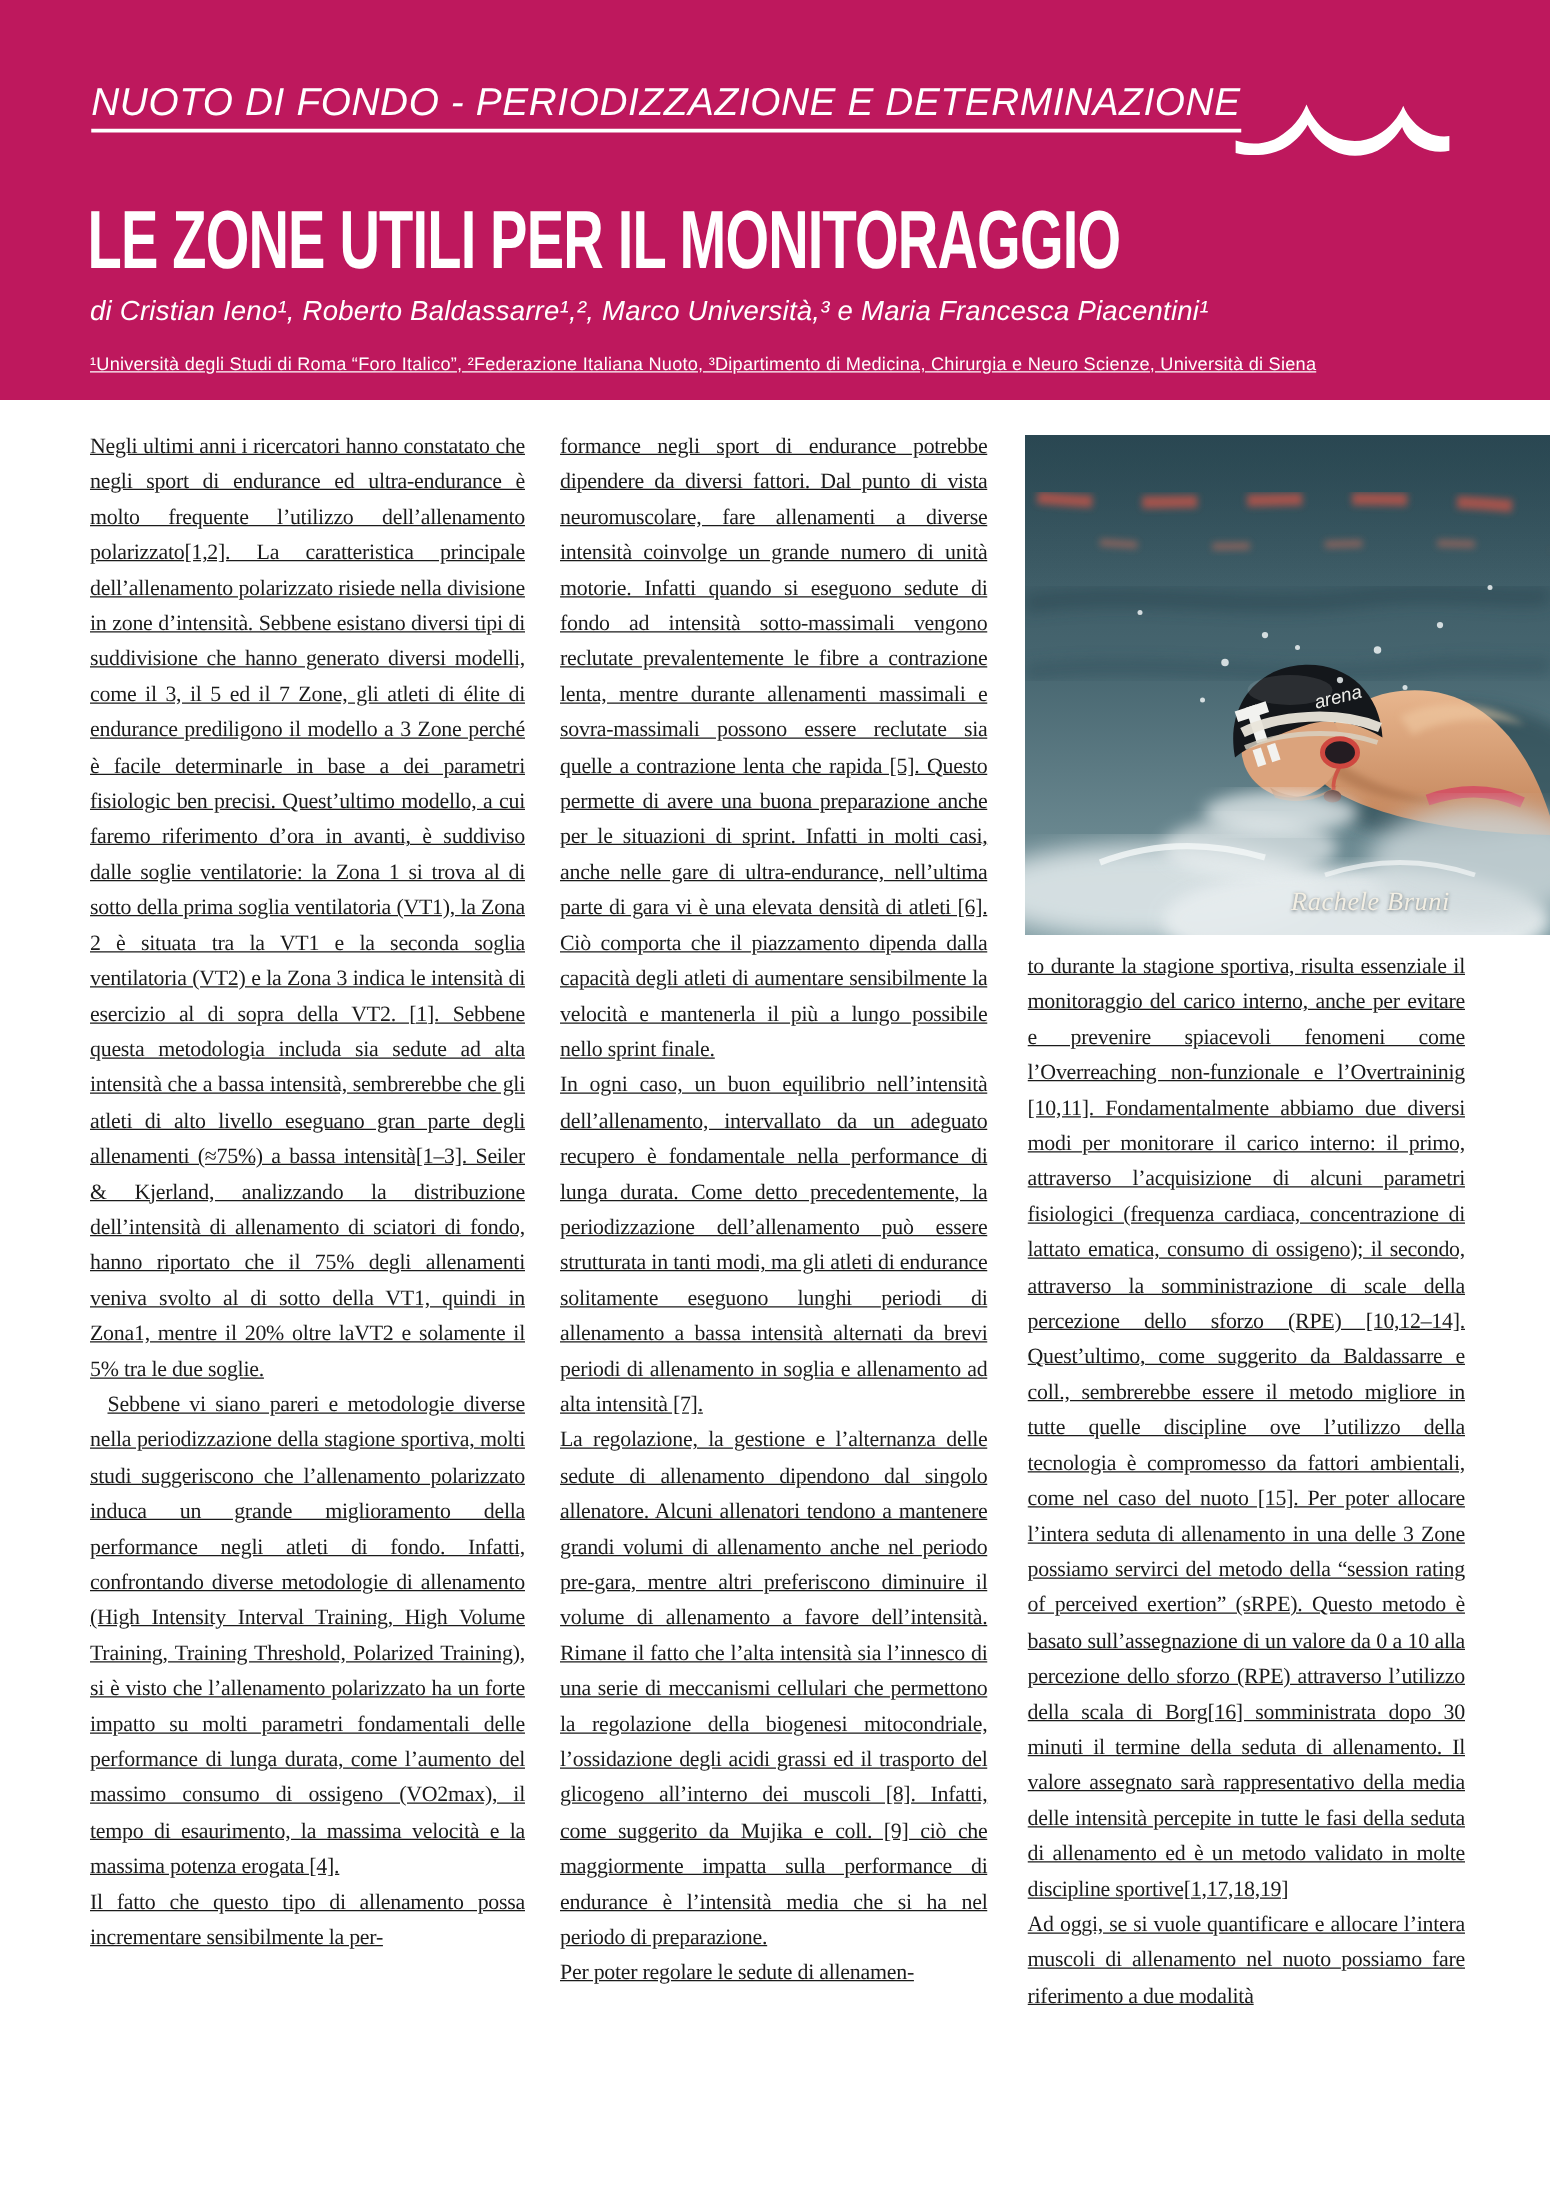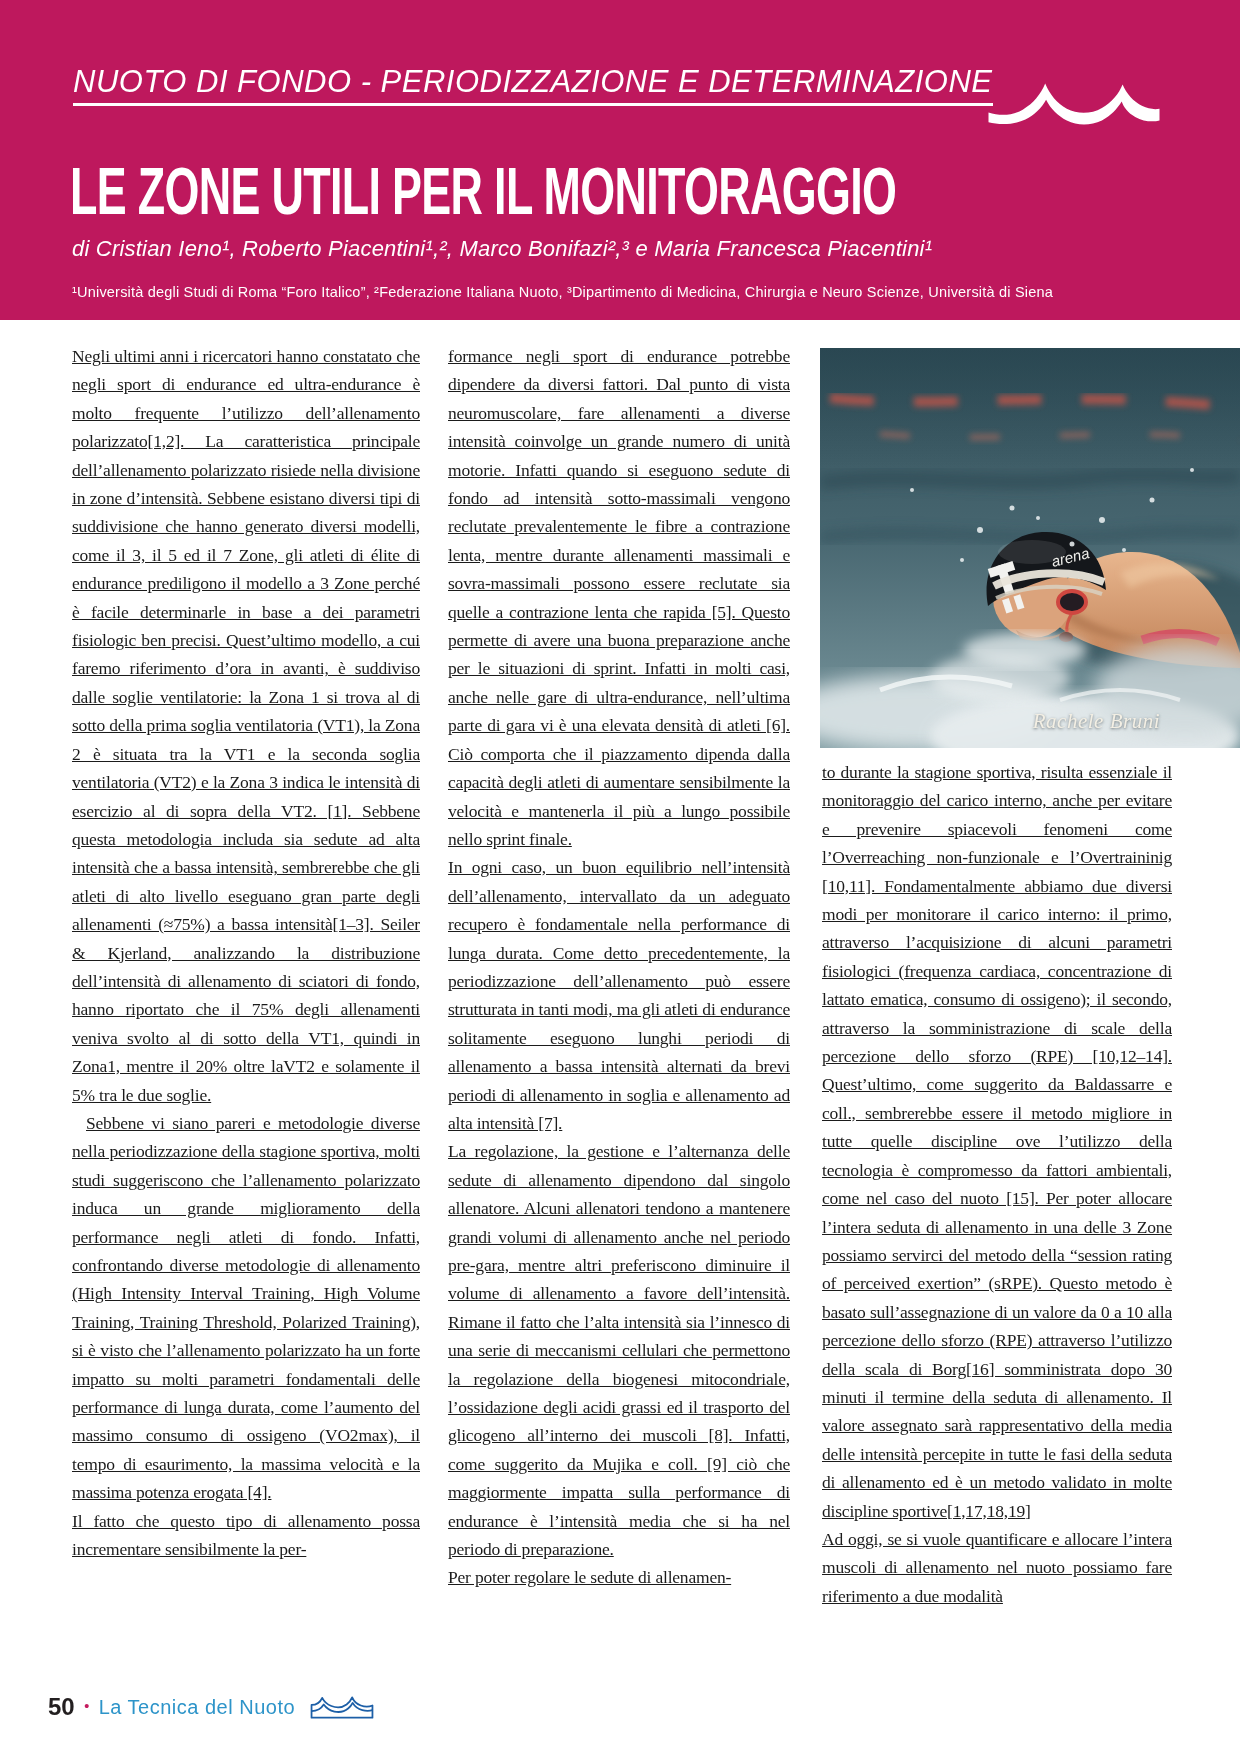--- a/index.html
+++ b/index.html
@@ -37,21 +37,21 @@
   }
   .byline {
     position:absolute; left:72px; top:236px;
     font-family:"Liberation Sans",sans-serif;
     font-style:italic; font-size:22px; color:#ffffff; letter-spacing:.2px;
     white-space:nowrap;
   }
   .affiliations {
     position:absolute; left:72px; top:284px;
     font-family:"Liberation Sans",sans-serif;
-    font-size:14.5px; color:#ffffff; letter-spacing:.2px; white-space:nowrap;
+    font-size:14.5px; color:#ffffff; letter-spacing:.2px; white-space:nowrap;text-decoration:underline;
   }
   
   .col {
     position:absolute;
     font-size:17.5px; line-height:28.4px; color:#1b1b1b;
     text-align:justify; letter-spacing:-.2px;
   }
   .col-1 { left:72px;  top:342px; width:348px; height:1336px; overflow:hidden; }
   .col-2 { left:448px; top:342px; width:342px; height:1336px; overflow:hidden; }
   .col-3 { left:822px; top:758px; width:350px; height:925px;  overflow:hidden; }
@@ -96,21 +96,21 @@
     </div>
 
     <svg class="wave-icon" viewBox="0 0 190 60" aria-hidden="true">
       <path fill="#ffffff" d="M0,36 C12,40 26,40 38,33 C50,26 58,16 63,4 C68,16 76,26 87,32
         C99,38 114,38 126,31 C137,25 145,15 149,5 C153,15 161,24 171,29 C177,32 184,33 190,32
         L190,45 C182,47 172,46 163,41 C155,37 150,30 148,24 C143,32 136,40 126,45
         C113,51 99,51 87,45 C77,40 69,32 64,22 C59,31 51,39 41,44 C28,50 12,50 0,47 Z"></path>
     </svg>
 
     <div class="main-title">LE ZONE UTILI PER IL MONITORAGGIO</div>
-    <div class="byline">di Cristian Ieno¹, Roberto Piacentini¹,², Marco Bonifazi²,³ e Maria Francesca Piacentini¹</div>
+    <div class="byline">di Cristian Ieno¹, Roberto Baldassarre¹,², Marco Università,³ e Maria Francesca Piacentini¹</div>
     <div class="affiliations">¹Università degli Studi di Roma “Foro Italico”, ²Federazione Italiana Nuoto, ³Dipartimento di Medicina, Chirurgia e Neuro Scienze, Università di Siena</div>
   </div>
 
   <div class="photo">
     <svg viewBox="0 0 420 400" aria-hidden="true">
       <defs>
         <linearGradient id="gw" x1="0" y1="0" x2="0" y2="1">
           <stop offset="0" stop-color="#33505a"></stop>
           <stop offset="0.45" stop-color="#46656f"></stop>
           <stop offset="1" stop-color="#7d9aa1"></stop>
@@ -212,28 +212,14 @@
       <p class="para">formance negli sport di endurance potrebbe dipendere da diversi fattori. Dal punto di vista neuromuscolare, fare allenamenti a diverse intensità coinvolge un grande numero di unità motorie. Infatti quando si eseguono sedute di fondo ad intensità sotto-massimali vengono reclutate prevalentemente le fibre a contrazione lenta, mentre durante allenamenti massimali e sovra-massimali possono essere reclutate sia quelle a contrazione lenta che rapida [5]. Questo permette di avere una buona preparazione anche per le situazioni di sprint. Infatti in molti casi, anche nelle gare di ultra-endurance, nell’ultima parte di gara vi è una elevata densità di atleti [6]. Ciò comporta che il piazzamento dipenda dalla capacità degli atleti di aumentare sensibilmente la velocità e mantenerla il più a lungo possibile nello sprint finale.</p>
       <p class="para">In ogni caso, un buon equilibrio nell’intensità dell’allenamento, intervallato da un adeguato recupero è fondamentale nella performance di lunga durata. Come detto precedentemente, la periodizzazione dell’allenamento può essere strutturata in tanti modi, ma gli atleti di endurance solitamente eseguono lunghi periodi di allenamento a bassa intensità alternati da brevi periodi di allenamento in soglia e allenamento ad alta intensità [7].</p>
       <p class="para">La regolazione, la gestione e l’alternanza delle sedute di allenamento dipendono dal singolo allenatore. Alcuni allenatori tendono a mantenere grandi volumi di allenamento anche nel periodo pre-gara, mentre altri preferiscono diminuire il volume di allenamento a favore dell’intensità. Rimane il fatto che l’alta intensità sia l’innesco di una serie di meccanismi cellulari che permettono la regolazione della biogenesi mitocondriale, l’ossidazione degli acidi grassi ed il trasporto del glicogeno all’interno dei muscoli [8]. Infatti, come suggerito da Mujika e coll. [9] ciò che maggiormente impatta sulla performance di endurance è l’intensità media che si ha nel periodo di preparazione.</p>
       <p class="para">Per poter regolare le sedute di allenamen-</p>
     </div>
   <div class="col col-3">
       <p class="para">to durante la stagione sportiva, risulta essenziale il monitoraggio del carico interno, anche per evitare e prevenire spiacevoli fenomeni come l’Overreaching non-funzionale e l’Overtraininig [10,11]. Fondamentalmente abbiamo due diversi modi per monitorare il carico interno: il primo, attraverso l’acquisizione di alcuni parametri fisiologici (frequenza cardiaca, concentrazione di lattato ematica, consumo di ossigeno); il secondo, attraverso la somministrazione di scale della percezione dello sforzo (RPE) [10,12–14]. Quest’ultimo, come suggerito da Baldassarre e coll., sembrerebbe essere il metodo migliore in tutte quelle discipline ove l’utilizzo della tecnologia è compromesso da fattori ambientali, come nel caso del nuoto [15]. Per poter allocare l’intera seduta di allenamento in una delle 3 Zone possiamo servirci del metodo della “session rating of perceived exertion” (sRPE). Questo metodo è basato sull’assegnazione di un valore da 0 a 10 alla percezione dello sforzo (RPE) attraverso l’utilizzo della scala di Borg[16] somministrata dopo 30 minuti il termine della seduta di allenamento. Il valore assegnato sarà rappresentativo della media delle intensità percepite in tutte le fasi della seduta di allenamento ed è un metodo validato in molte discipline sportive[1,17,18,19]</p>
       <p class="para">Ad oggi, se si vuole quantificare e allocare l’intera muscoli di allenamento nel nuoto possiamo fare riferimento a due modalità</p>
     </div>
 
-  <div class="footer">
-    <span class="page-number">50</span>
-    <span class="footer-sep">•</span>
-    <span class="magazine-name">La Tecnica del Nuoto</span>
-    <svg class="magazine-logo" viewBox="0 0 130 52" aria-hidden="true">
-      <g fill="none" stroke="#1d5fa7" stroke-width="3.5" stroke-linejoin="round">
-        <path d="M5,21 C14,21 22,16 26,7 C30,15 36,20 44,23 C54,27 66,26 74,20
-                 C79,16 83,11 85,6 C88,13 94,19 102,22 C110,25 118,25 125,22
-                 L125,46 L5,46 Z"></path>
-        <path d="M5,33 C15,33 24,28 29,20 C34,27 41,32 50,34 C60,36 70,34 77,28
-                 C81,25 84,21 86,17 C90,24 97,29 105,31 C112,33 119,33 125,31"></path>
-      </g>
-    </svg>
-  </div>
 
 </div>
 
 </body></html>

